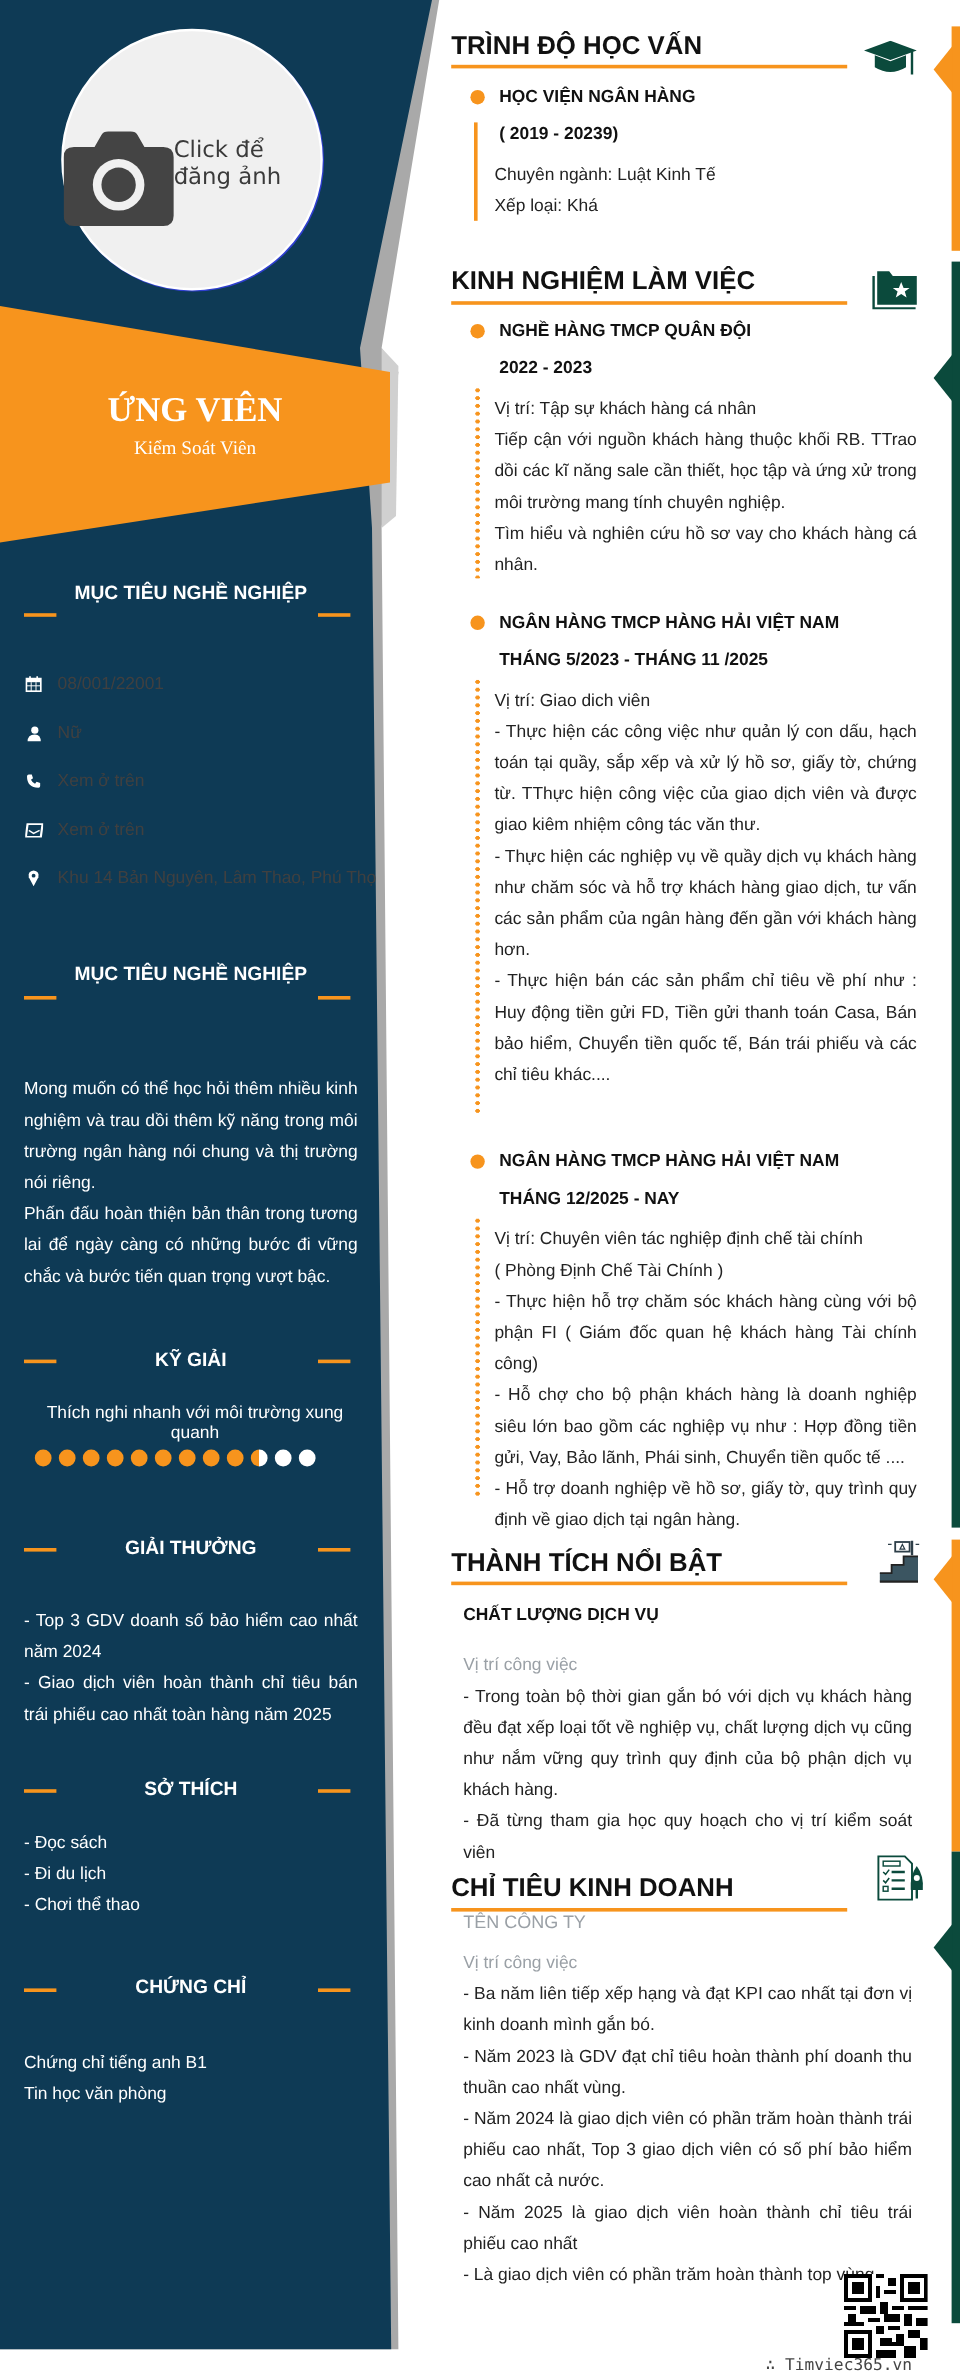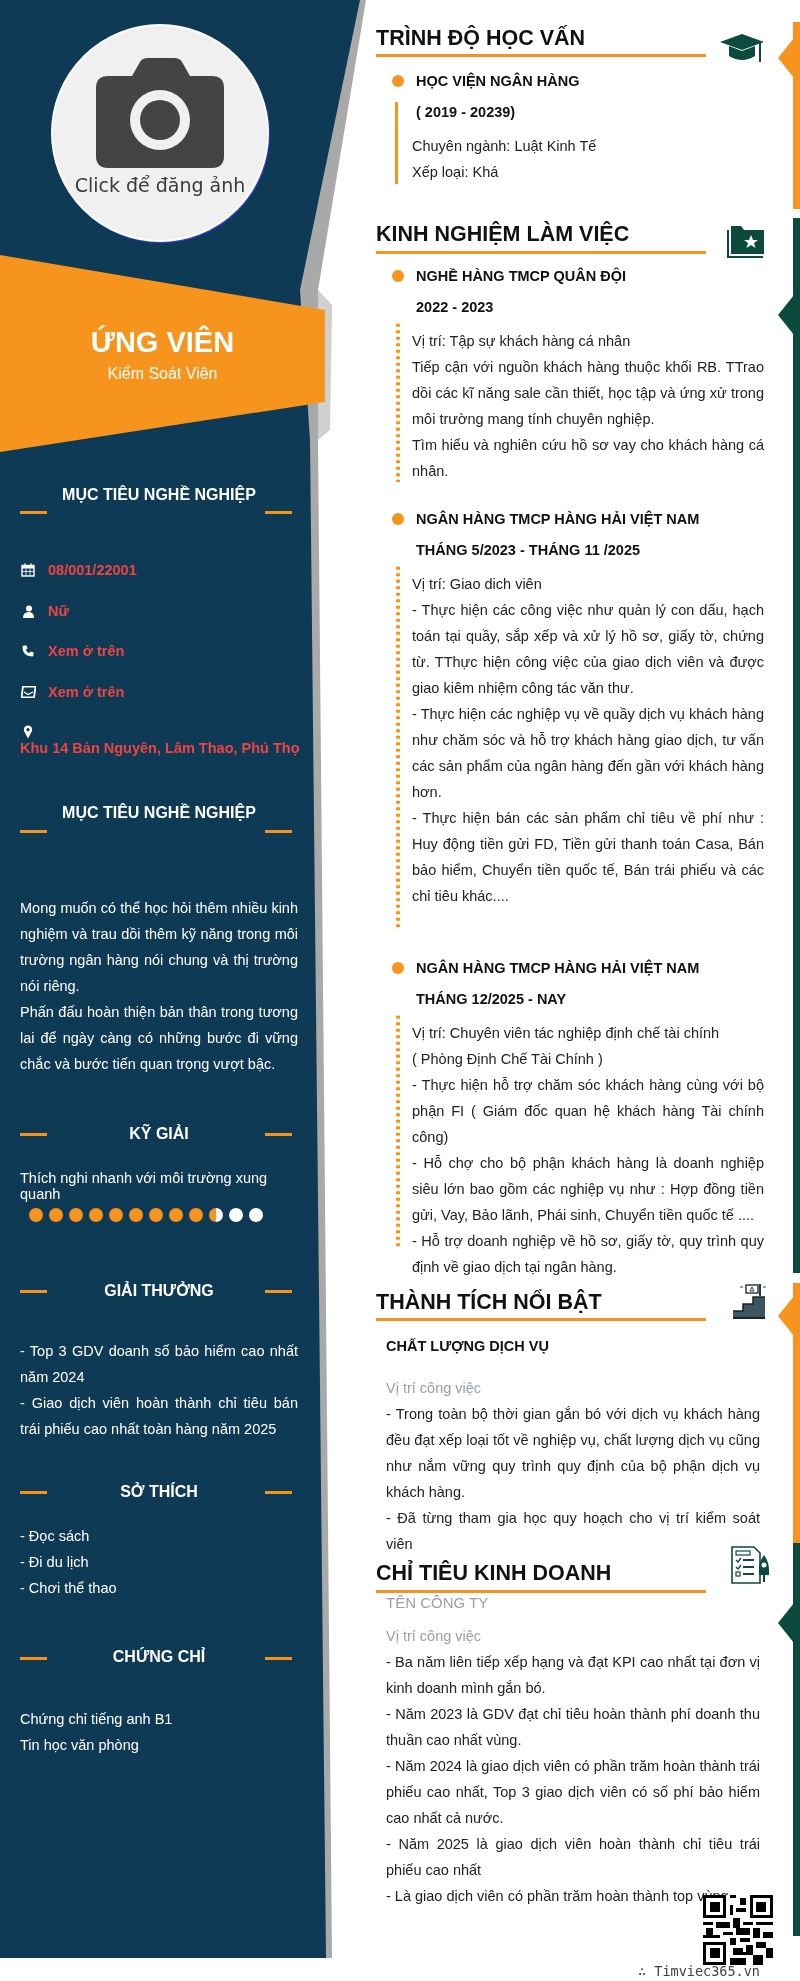--- a/index.html
+++ b/index.html
@@ -8,41 +8,41 @@
 
   
   .sidebar-shape {
     position: absolute; left: 0; top: 0; width: 370px; height: 1958px;
   }
   .sidebar { position: absolute; left: 0; top: 0; width: 330px; height: 1958px; color: #fff; }
 
   .avatar {
     position: absolute; left: 51px; top: 24px; width: 218px; height: 218px; border-radius: 50%;
     background: #f0f0f0; border: 2px solid #fff; box-shadow: 1px 1px 0 #2f3fd0;
-    display: flex; flex-direction: column; align-items: center; cursor: pointer;
+    display: flex; align-items: center; cursor: pointer;
   }
   .avatar .cam { margin-top: 32px; }
   .avatar .upload-label { margin-top: 6px; font-size: 19px; color: #3a3a3a; font-family: "DejaVu Sans", sans-serif; }
 
-  .name-band { position: absolute; left: 0; top: 258px; width: 330px; height: 200px; }
+  .name-band { position: absolute; left: 0; top: 258px; width: 330px; height: 200px; font-family: Liberation Serif, serif; }
   .name-band .name { position: absolute; left: 0; width: 325px; top: 68px; text-align: center; font-size: 29px; font-weight: bold; color: #fff; }
   .name-band .role { position: absolute; left: 0; width: 325px; top: 107px; text-align: center; font-size: 16px; color: #fff; }
 
   .side-section-title {
     position: absolute; left: 20px; width: 278px; text-align: center; font-weight: bold; font-size: 16px; line-height: 34px; color: #fff;
   }
   .side-dash { position: absolute; width: 27px; height: 3px; background: #f7941d; }
 
-  .info-row { position: absolute; left: 20px; display: flex; align-items: flex-start; font-size: 14.5px; color: #ef4444; font-weight: bold; }
+  .info-row { position: absolute; left: 20px; display: flex; align-items: flex-end; font-size: 14.5px; color: #404040; }
   .info-row .ic { width: 16px; height: 16px; margin-right: 12px; display: inline-flex; align-items: center; justify-content: center; }
 
   .side-para { position: absolute; left: 20px; width: 278px; font-size: 14.5px; line-height: 26px; text-align: justify; color: #fff; }
   .side-list { position: absolute; left: 20px; width: 278px; font-size: 14.5px; line-height: 26px; color: #fff; }
 
-  .skill-label { position: absolute; left: 20px; width: 285px; font-size: 14.5px; color: #fff; }
+  .skill-label { position: absolute; left: 20px; width: 285px; text-align: center; font-size: 14.5px; color: #fff; }
   .skill-dots { position: absolute; left: 29px; top: 1208px; display: flex; gap: 6px; }
   .dot { width: 14px; height: 14px; border-radius: 50%; background: #fff; }
   .dot.full { background: #f7941d; }
   .dot.half { background: linear-gradient(90deg, #f7941d 50%, #ffffff 50%); }
   .sec-title { position: absolute; left: 376px; font-weight: bold; font-size: 21.5px; color: #111; }
   .sec-rule { position: absolute; left: 376px; width: 330px; height: 3px; background: #f7941d; }
   .sec-icon { position: absolute; }
 
   .bullet { position: absolute; left: 392px; width: 12px; height: 12px; border-radius: 50%; background: #f7941d; }
   .item-head { position: absolute; left: 416px; font-weight: bold; font-size: 14.5px; color: #111; }
@@ -125,21 +125,21 @@
   </div>
   <div class="info-row" style="top:684px;">
     <span class="ic">
       <svg width="15" height="12" viewBox="0 0 15 12">
           <path d="M2 0.5 L14.5 0.5 L13 11.5 L0.5 11.5 Z" fill="none" stroke="#fff" stroke-width="1.8"></path>
           <path d="M3 6 L7 8.5 L12 6" fill="none" stroke="#fff" stroke-width="1.2"></path>
         </svg>
     </span>
     <span>Xem ở trên</span>
   </div>
-  <div class="info-row" style="top:724px;flex-direction:column;">
+  <div class="info-row" style="top:724px;">
     <span class="ic">
       <svg width="10" height="14" viewBox="0 0 10 14">
           <path d="M5 13.5 L1 6 Q0 1 5 0.5 Q10 1 9 6 Z" fill="#fff"></path>
           <circle cx="5" cy="4.7" r="1.6" fill="#0e3a55"></circle>
         </svg>
     </span>
     <span>Khu 14 Bản Nguyên, Lâm Thao, Phú Thọ</span>
   </div>
 
   <div class="side-dash" style="left:20px; top:830px;"></div>

